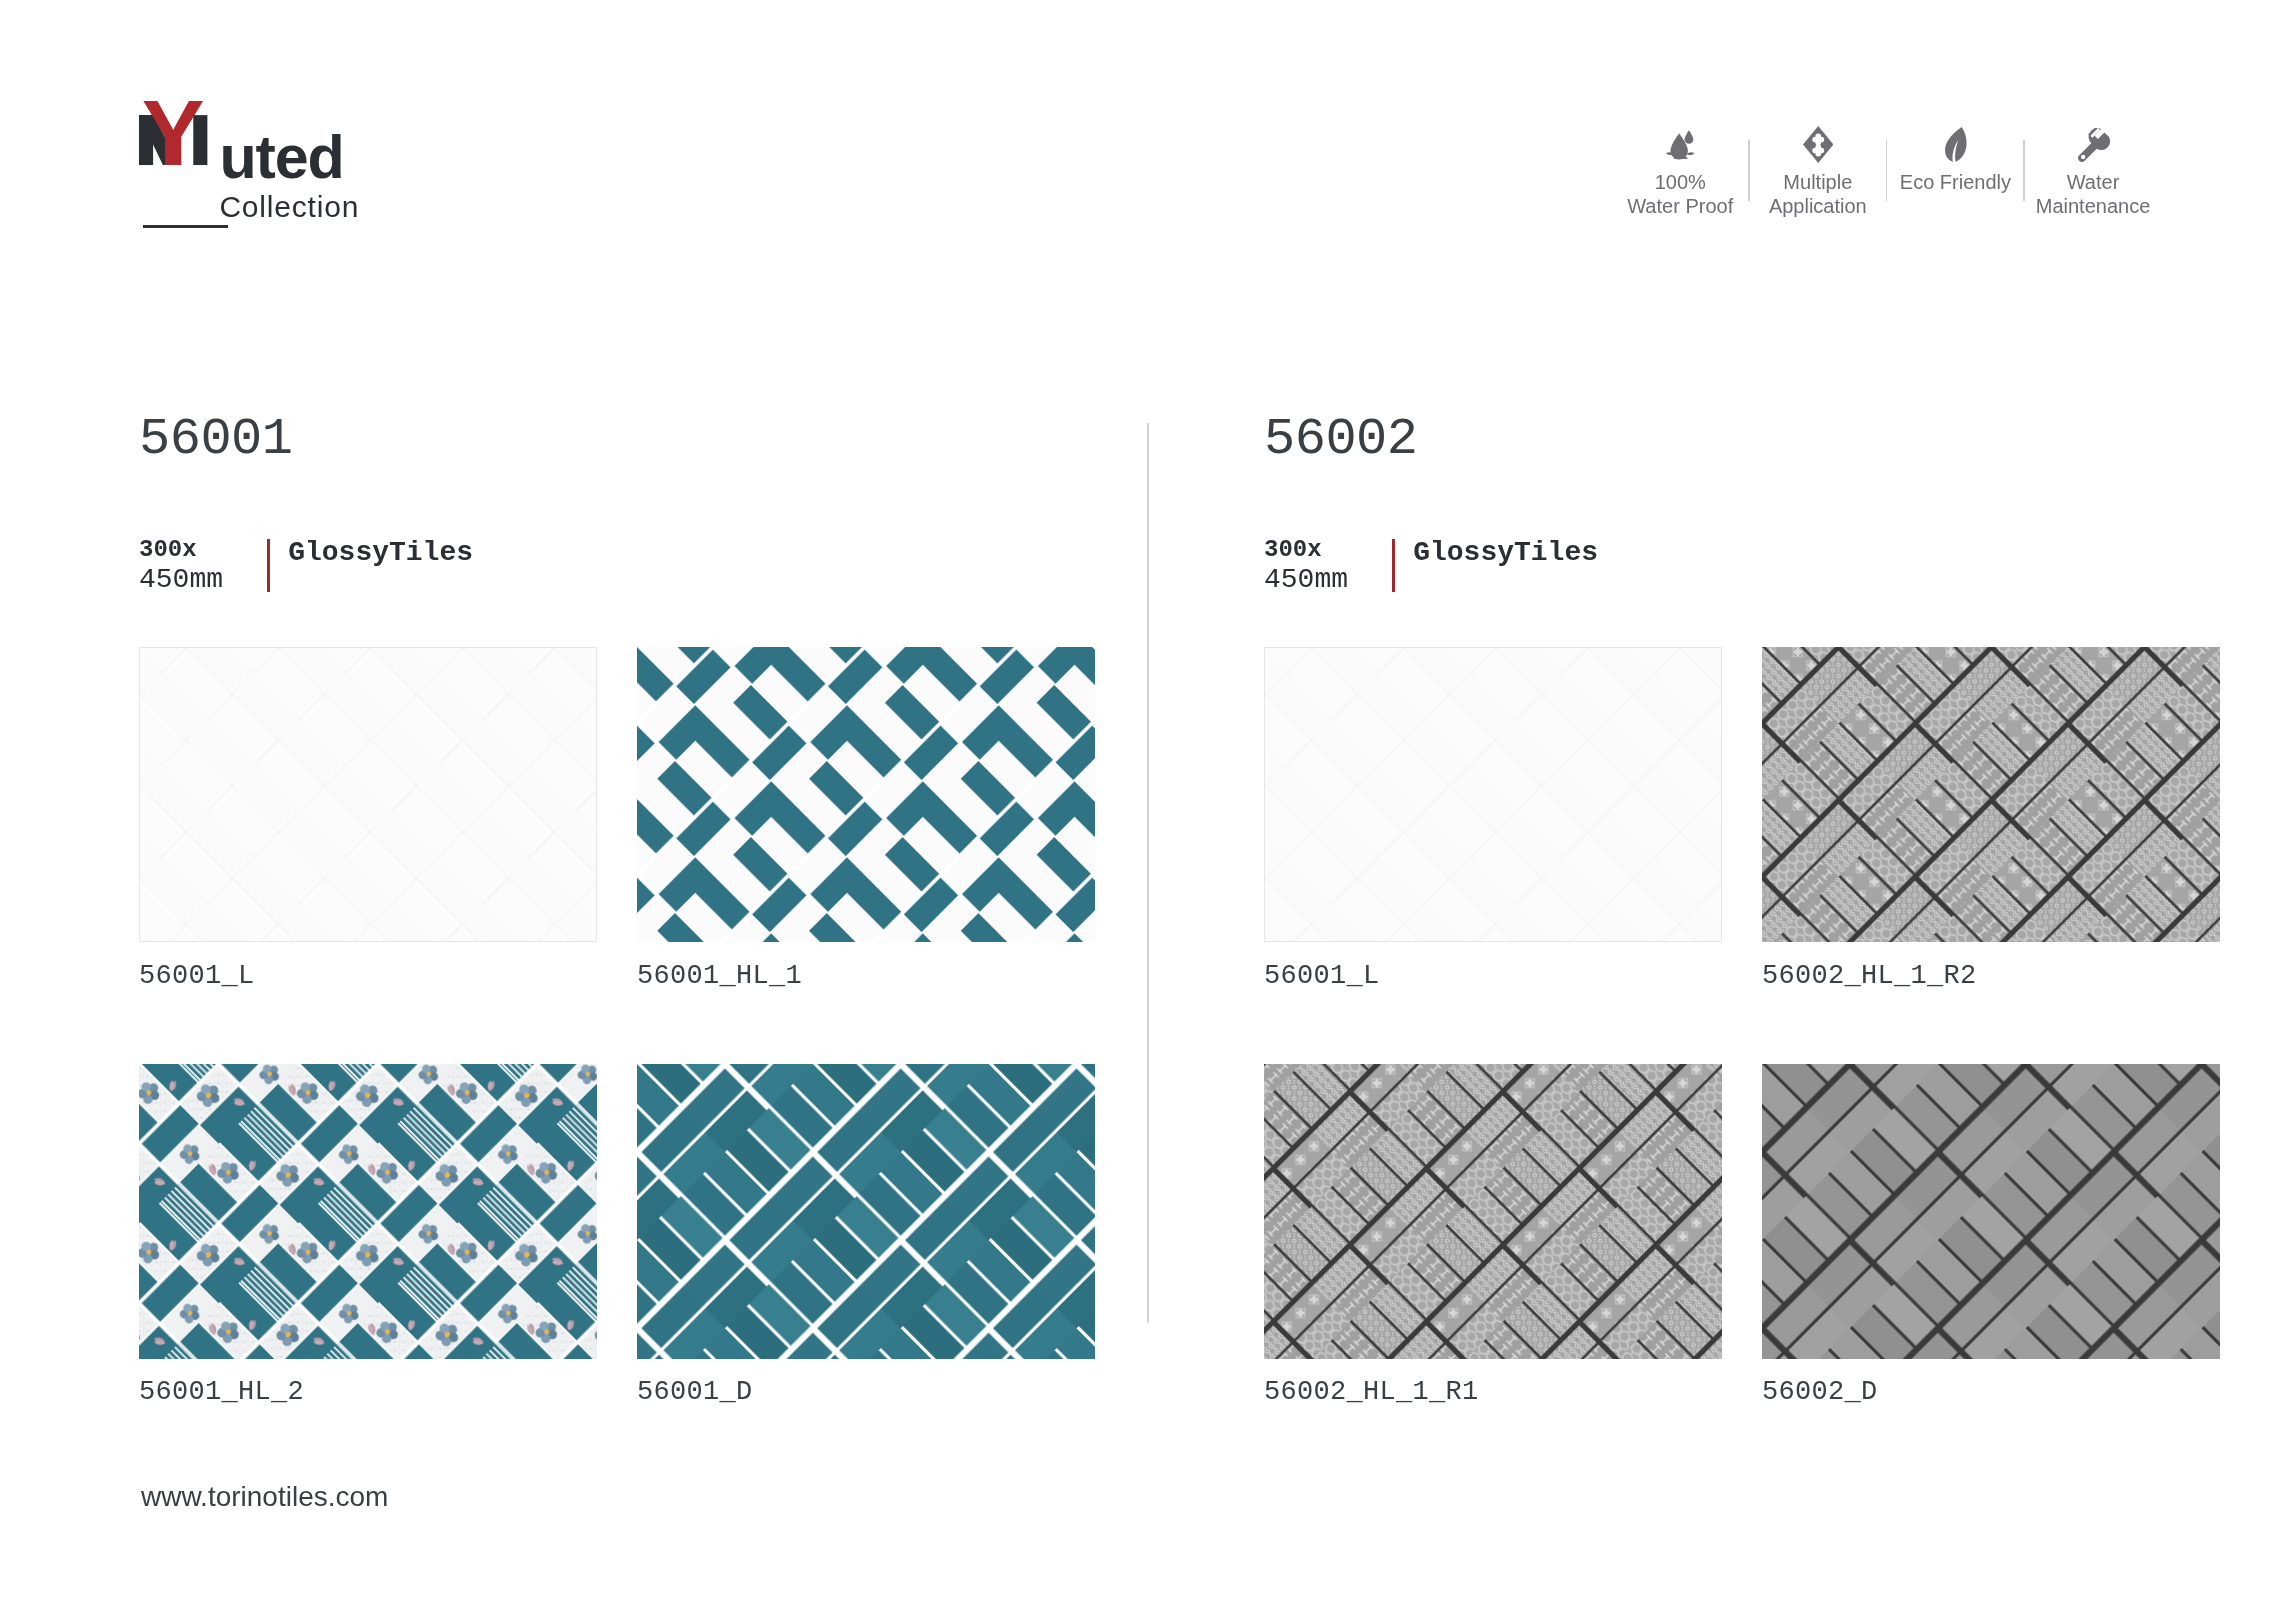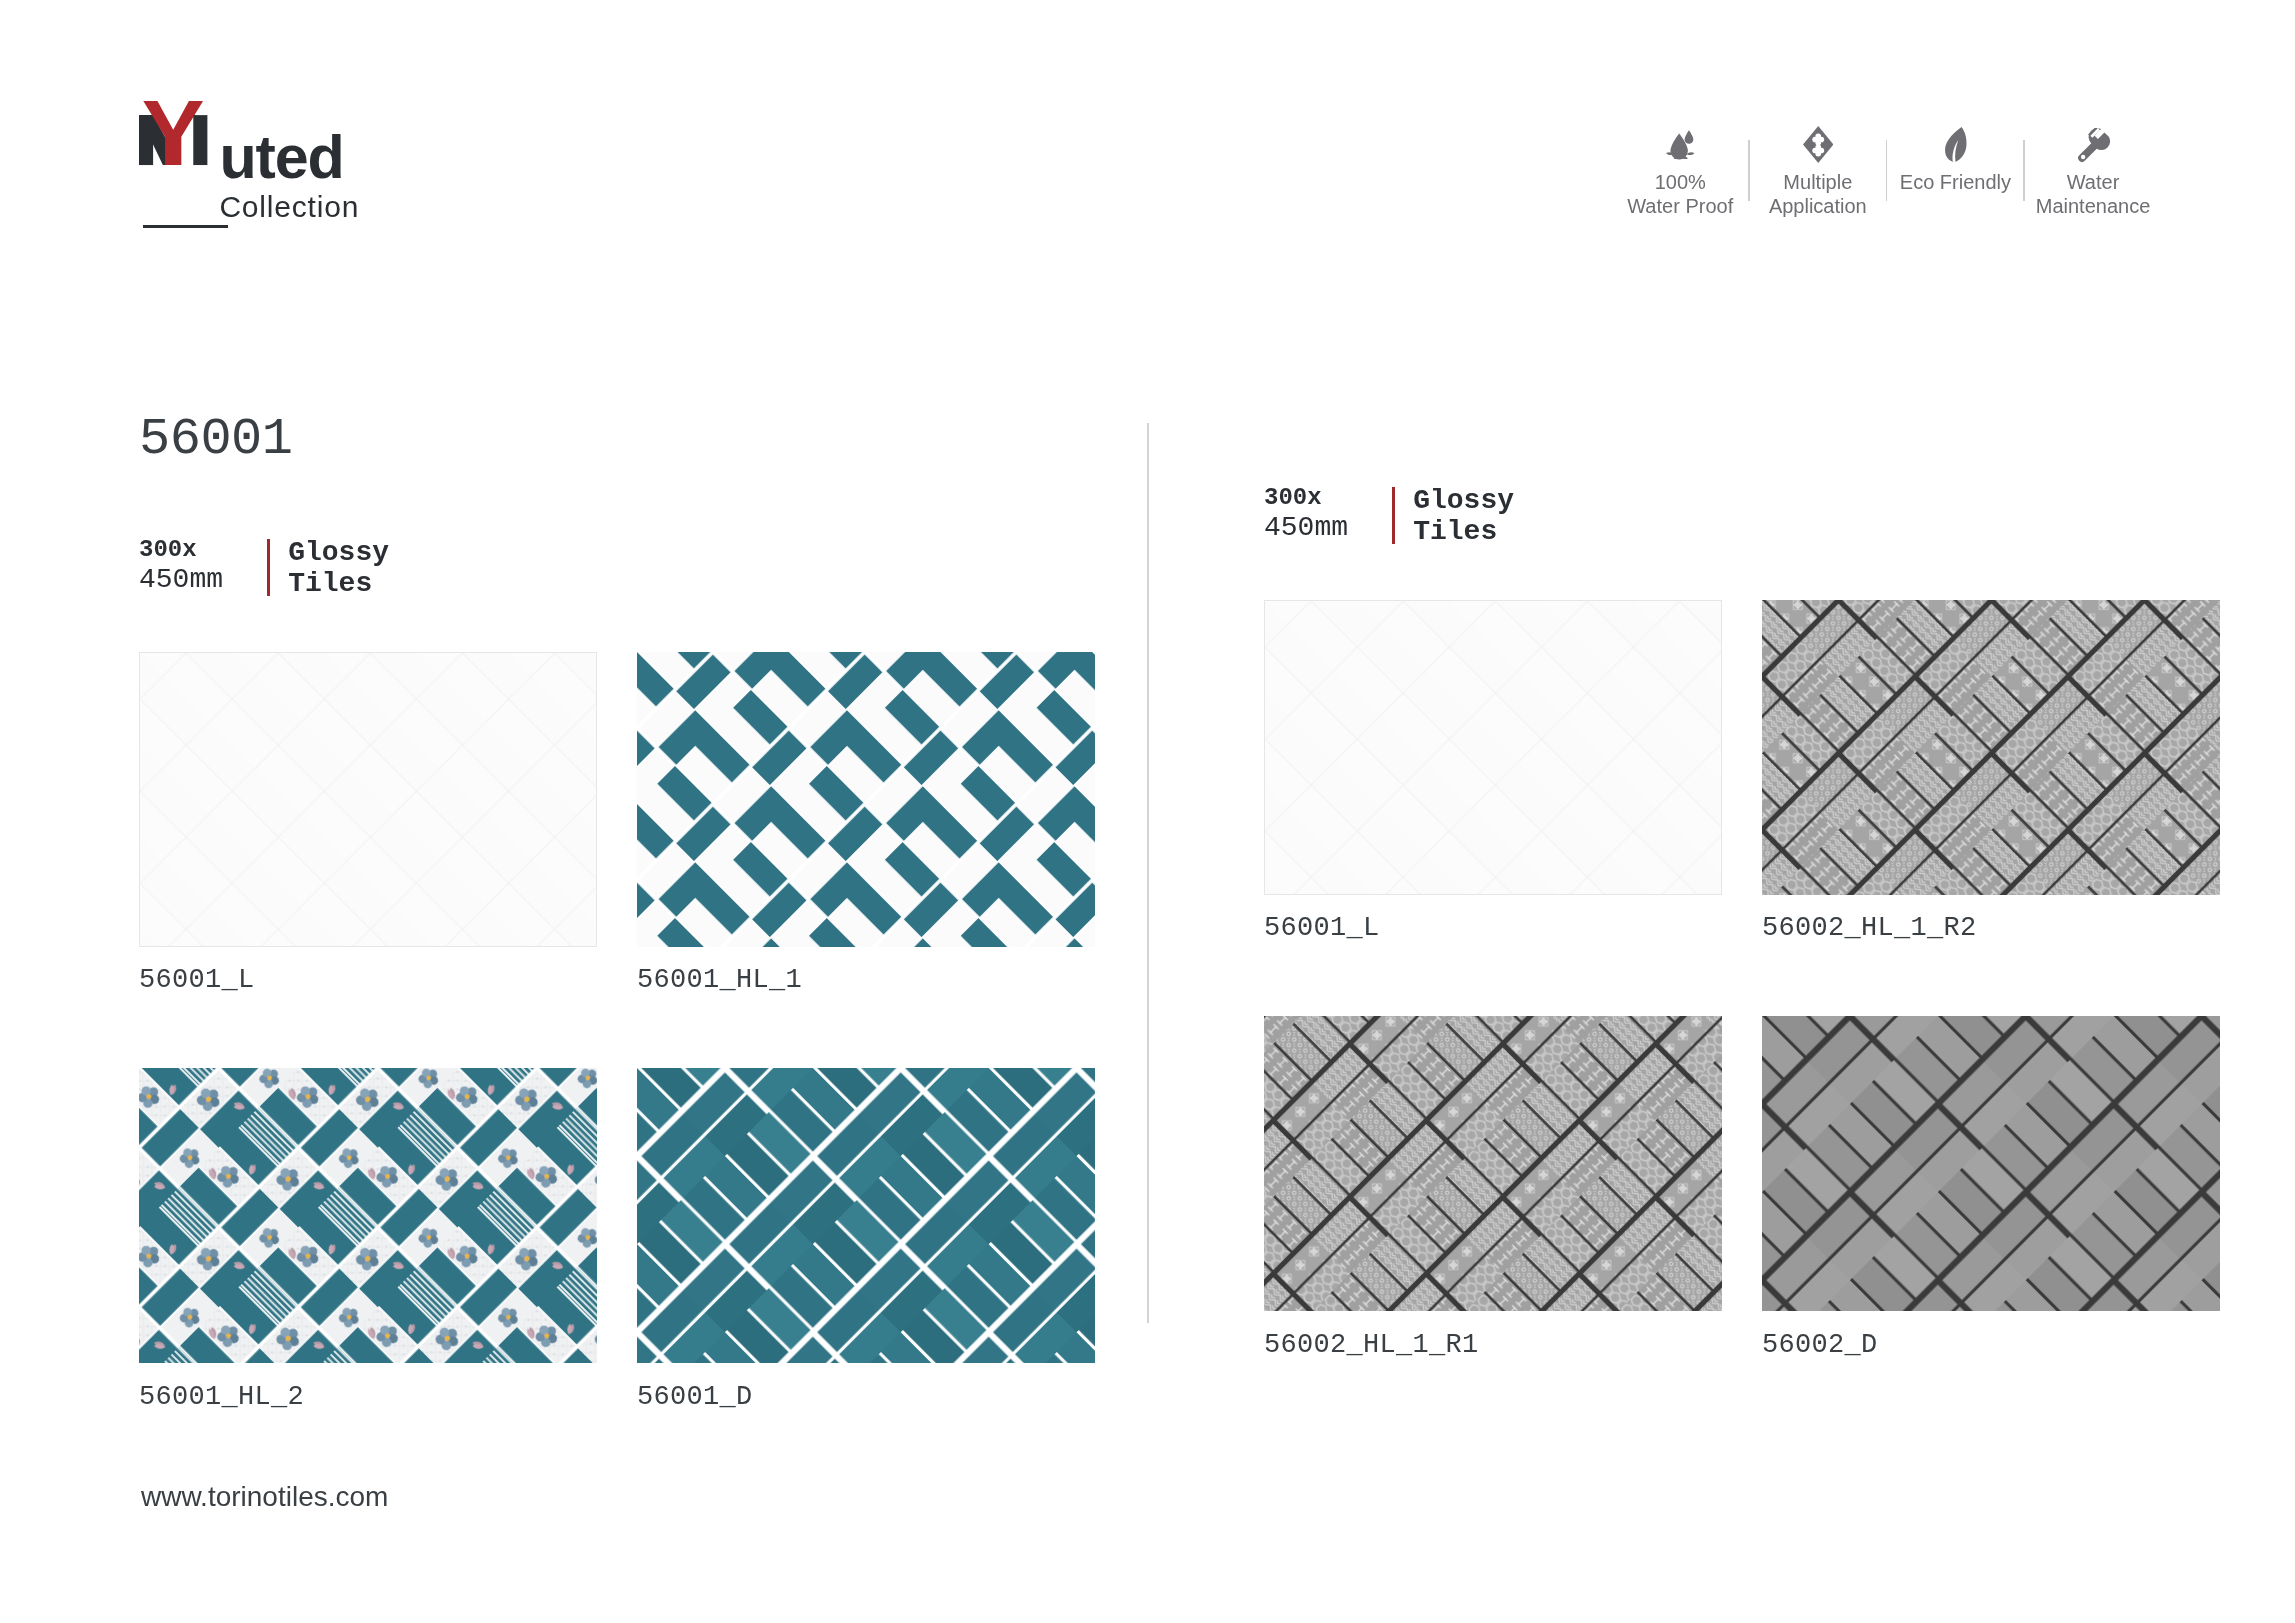--- a/index.html
+++ b/index.html
@@ -60,21 +60,21 @@
   .product-code {
     font-size: 52px; font-weight: 300; color: #3a3f44;
     letter-spacing: -0.5px; line-height: 1;
   }
 
   .spec-row { display: flex; align-items: stretch; margin-top: 71px; }
   .spec-size { display: flex; flex-direction: column; min-width: 128px; }
   .spec-size .line1 { font-size: 24px; font-weight: 700; color: #2b2f33; line-height: 1.12; }
   .spec-size .line2 { font-size: 28px; font-weight: 300; color: #2b2f33; line-height: 1.12; }
   .spec-sep { width: 2.7px; background: #9e2a2b; margin: 2.2px 18.5px 3.3px 0; }
-  .spec-finish { display: flex; flex-direction: column; }
+  .spec-finish { display: flex; flex-direction: row; }
   .spec-finish .line1,
   .spec-finish .line2 { font-size: 28px; font-weight: 700; color: #2b2f33; line-height: 1.12; }
 
   
   .tile-grid {
     margin-top: 52px;
     display: grid;
     grid-template-columns: 458px 458px;
     column-gap: 16.4px;
     row-gap: 0px;
@@ -329,20 +329,21 @@
             <rect width="840" height="540" fill="url(#hb3)"></rect>
           </svg>
         </div>
         <div class="tile-label">56001_D</div>
       </div>
 
     </div>
   </div>
 
   <div class="col col-right">
+    <div class="product-code">56002</div>
     <div class="spec-row">
       <div class="spec-size">
         <span class="line1">300x</span>
         <span class="line2">450mm</span>
       </div>
       <div class="spec-sep"></div>
       <div class="spec-finish">
         <span class="line1">Glossy</span>
         <span class="line2">Tiles</span>
       </div>

